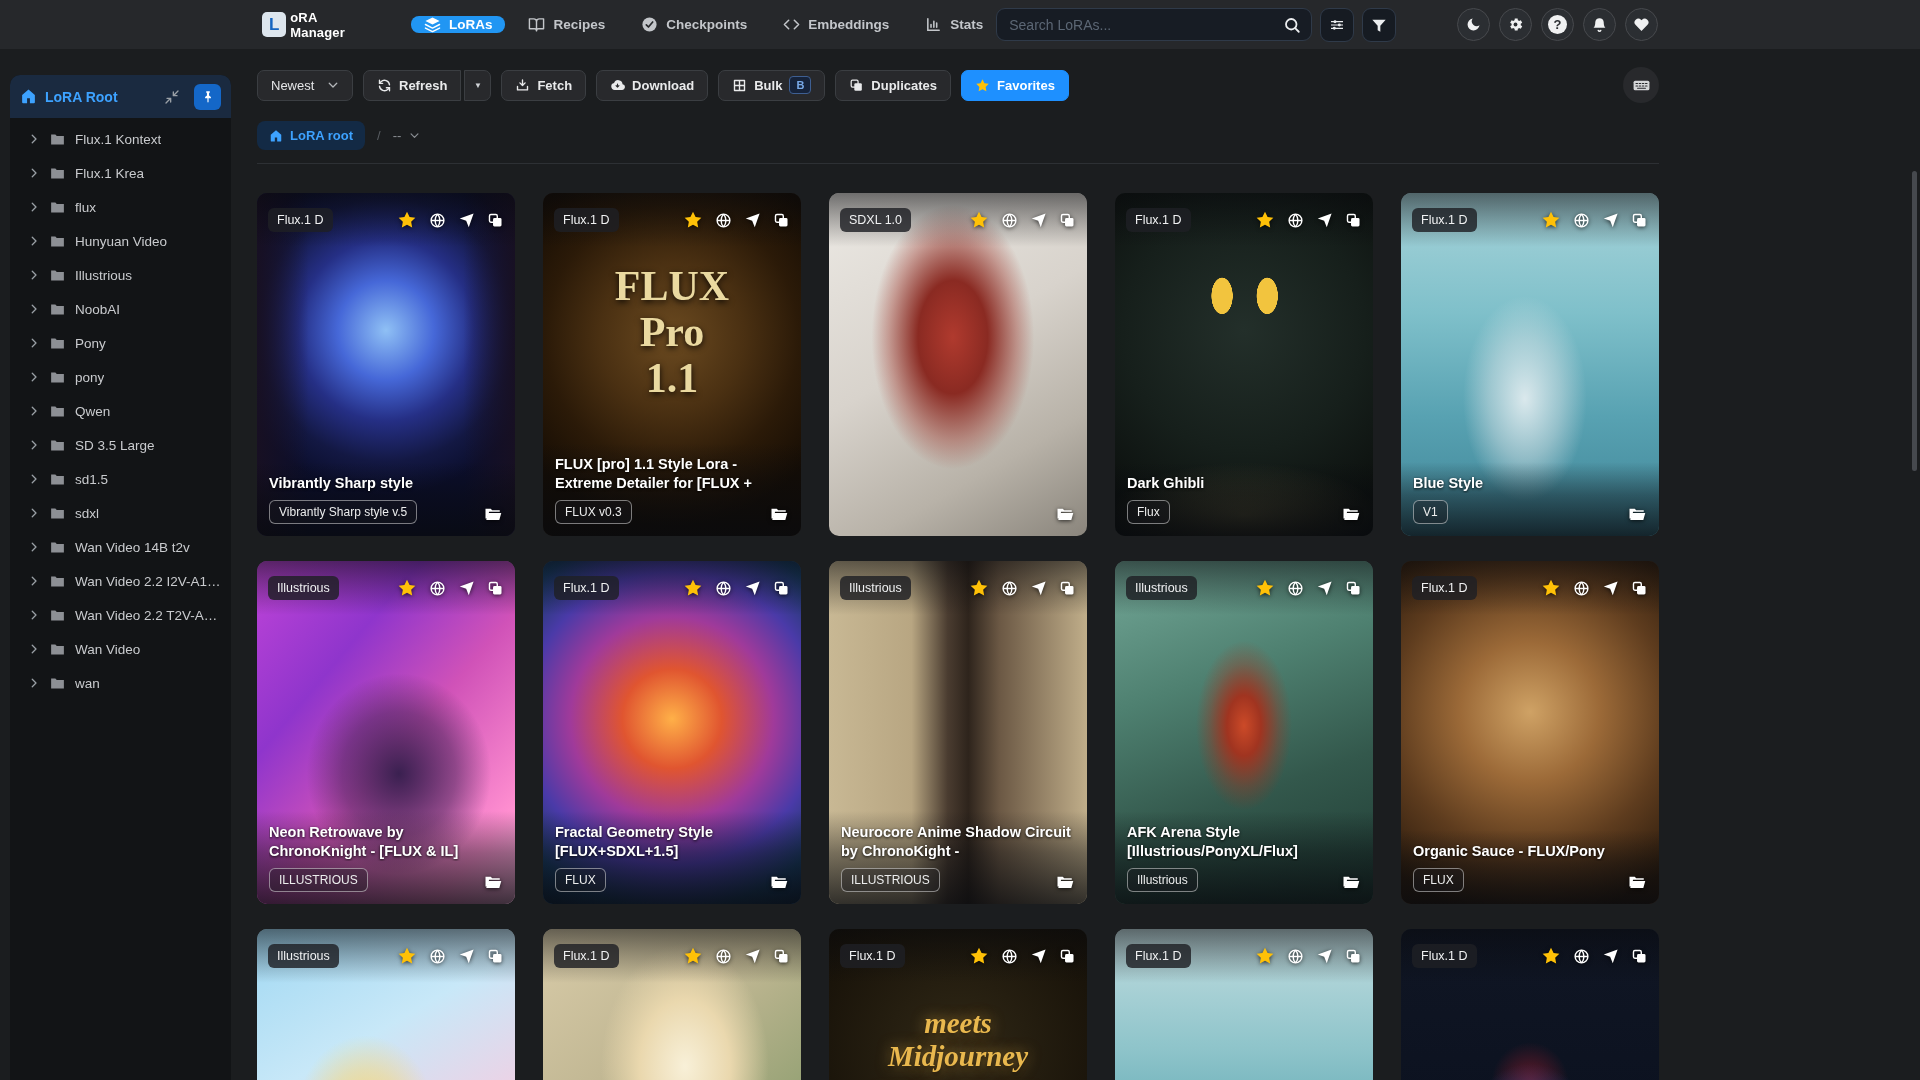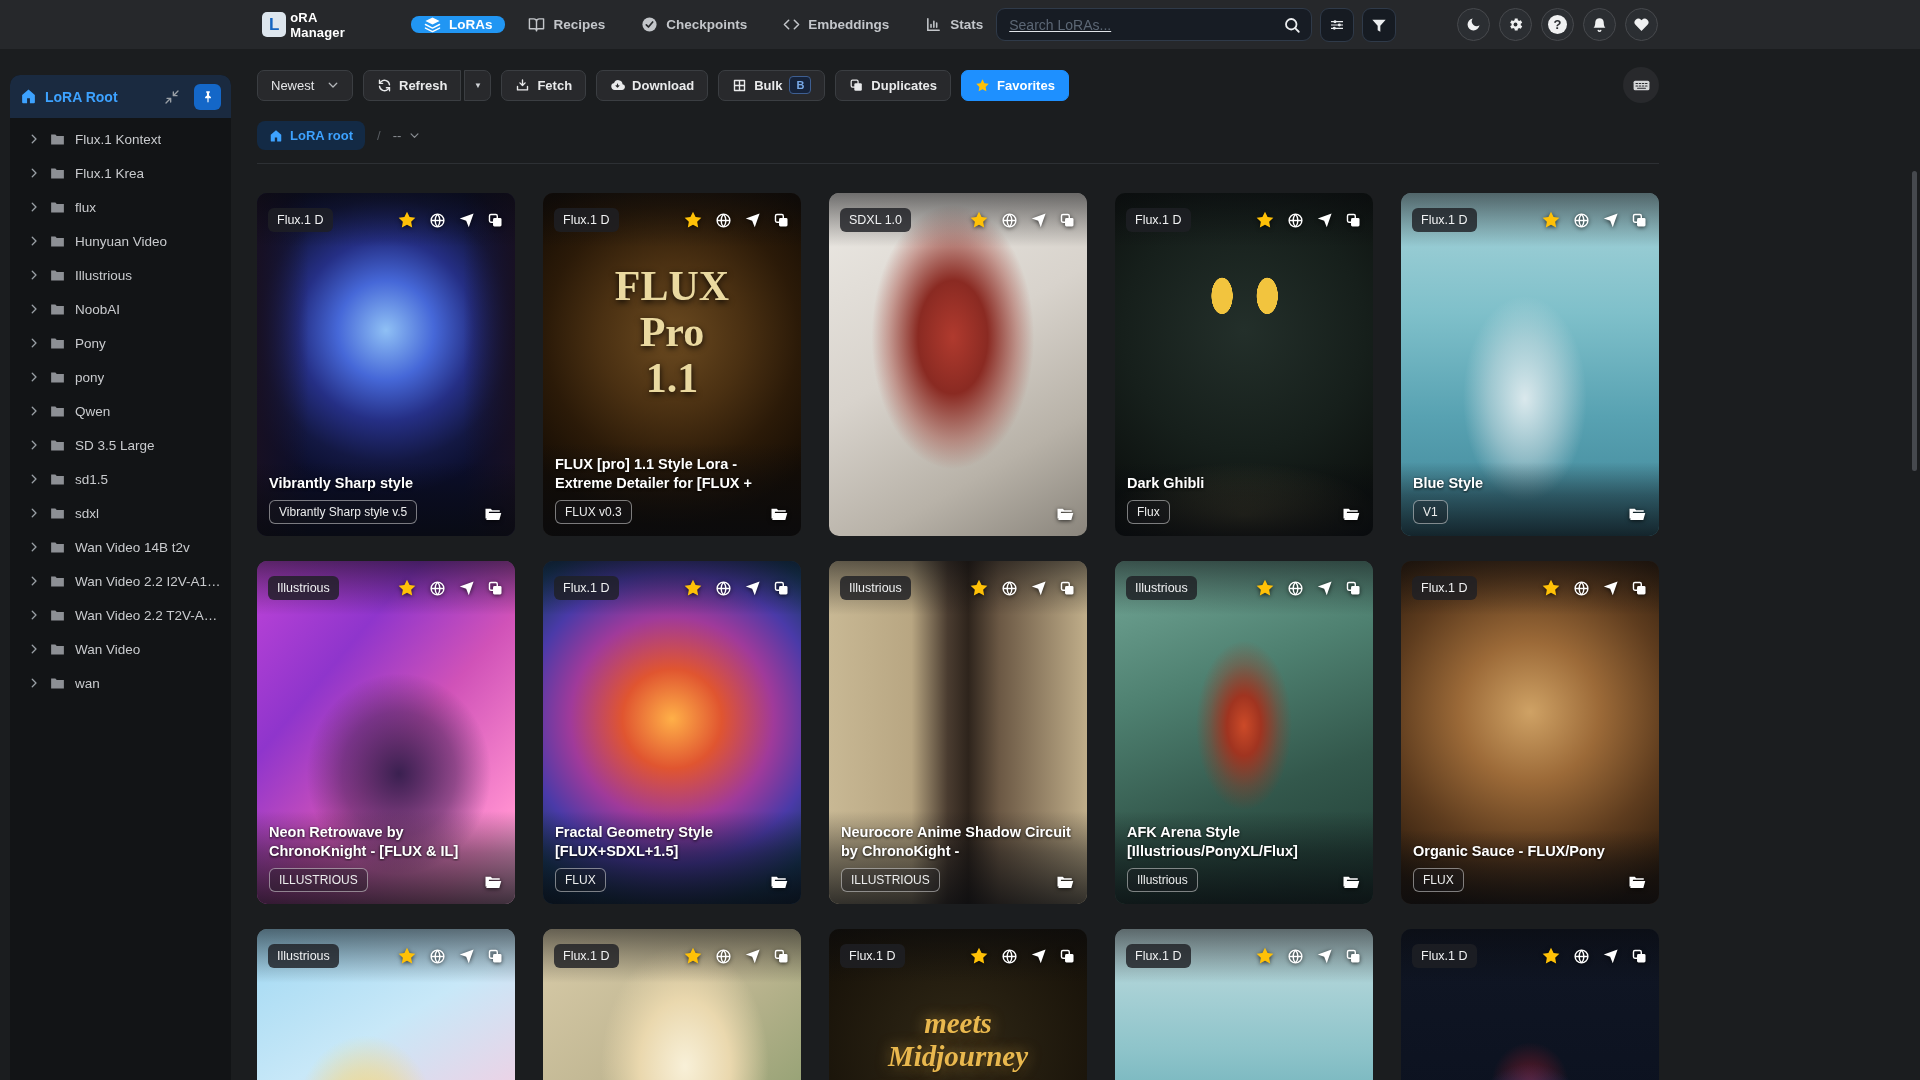--- a/index.html
+++ b/index.html
@@ -31,21 +31,21 @@
     color:#c3c6ca; font-size:13.5px; font-weight:600;
   }
   .tab svg{ width:17px; height:17px; }
   .tab.active{ background:var(--accent); color:#fff; }
   .search-wrap{
     margin-left:auto; width:326px; height:33px; background:#171c24; border:1px solid #2f3a49;
     border-radius:9px; display:flex; align-items:center;
   }
   .search-input{
     flex:1; background:transparent; border:none; outline:none; color:#dfe3e8;
-    font-size:14px; padding:0 12px; font-family:inherit;text-decoration:underline;
+    font-size:14px; padding:0 12px; font-family:inherit;
   }
   .search-input::placeholder{ color:#5c6775; }
   .search-icon{ width:18px; height:18px; color:#eceef0; margin-right:10px; }
   .sq-btn{
     width:35px; height:34px; margin-left:8px; border-radius:9px; background:#161b22;
     border:1px solid #2f3a49; color:#eceef0; display:flex; align-items:center; justify-content:center;
   }
   .sq-btn svg{ width:16px; height:16px; }
   .circle-group{ display:flex; align-items:center; margin-left:52px; }
   .circle-btn{

